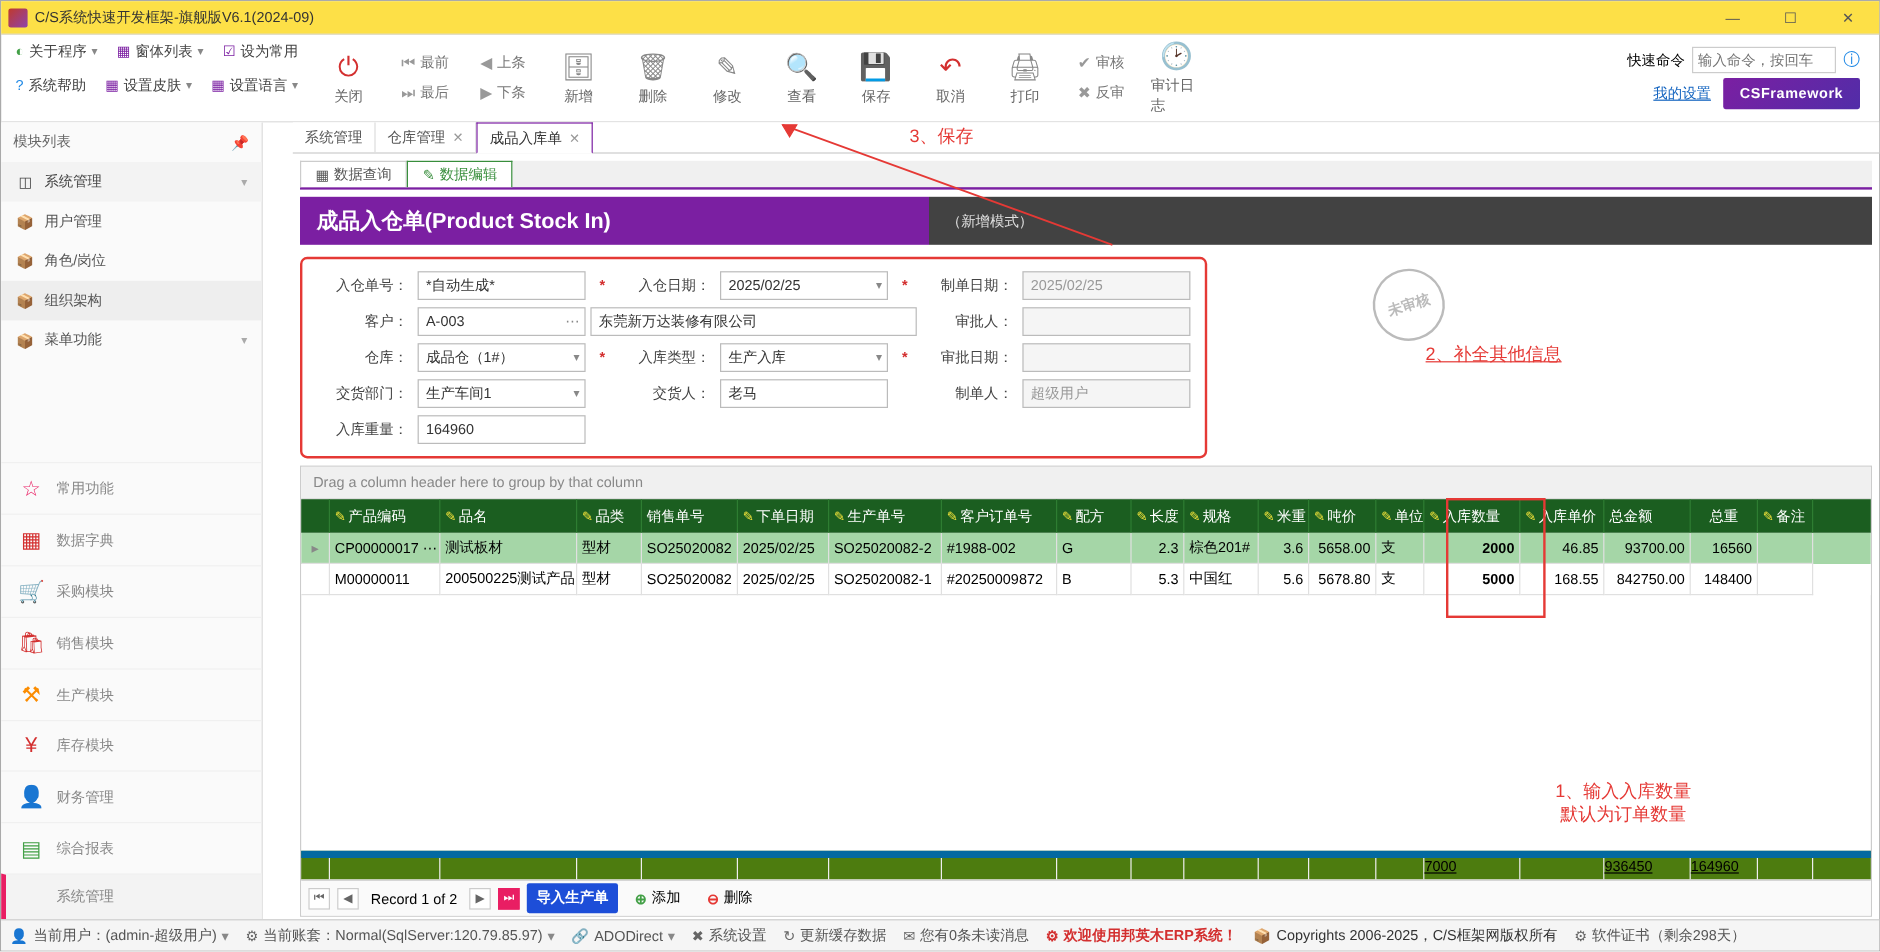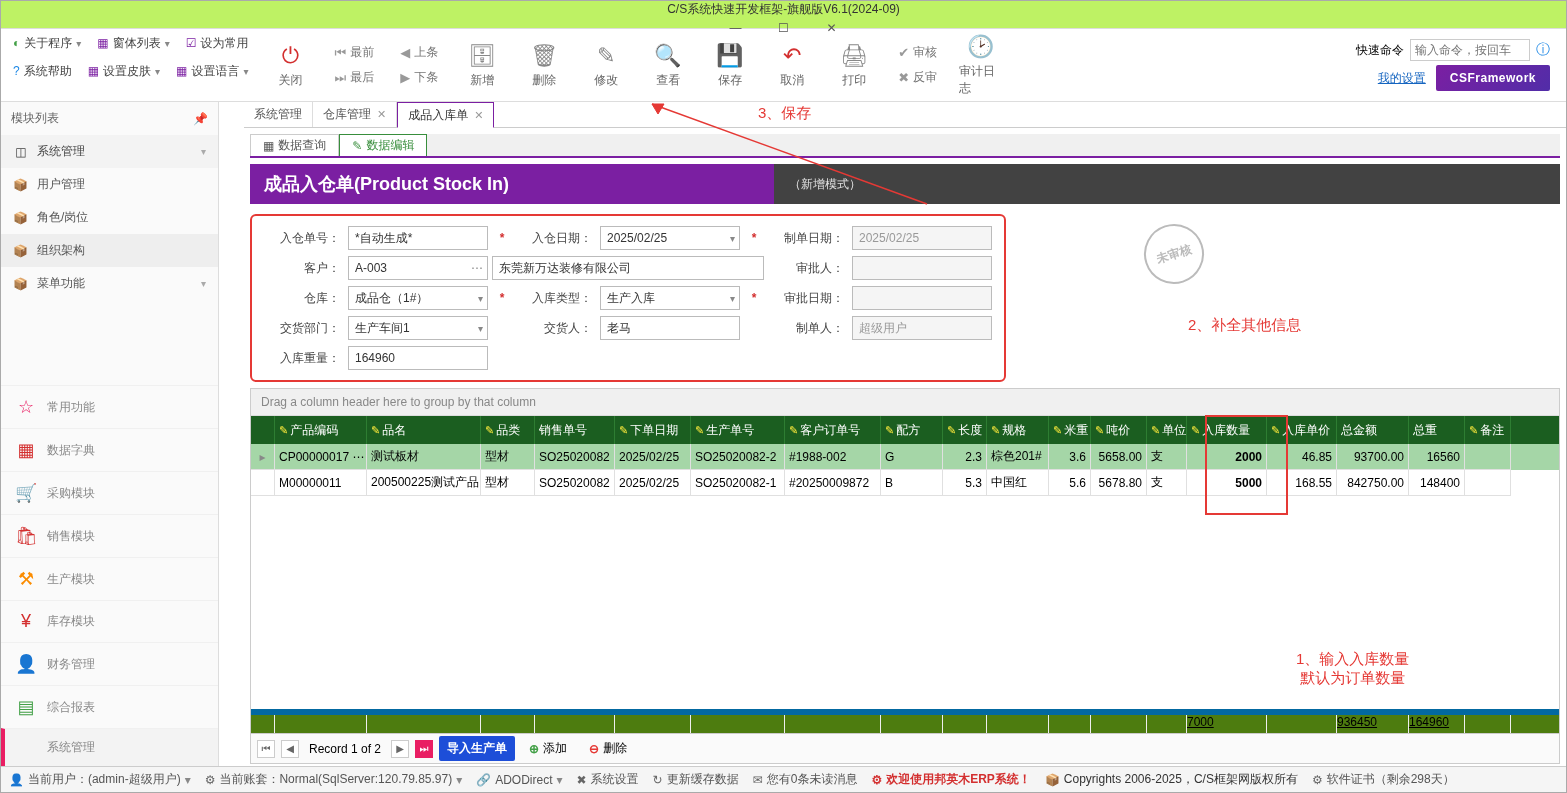--- a/index.html
+++ b/index.html
@@ -1,21 +1,21 @@
 <!DOCTYPE html>
 <html><head>
 <meta charset="utf-8">
 <style>
 * { margin: 0; padding: 0; box-sizing: border-box; font-family: "Microsoft YaHei", Arial, sans-serif; font-size: 12px; }
 body { background: #f5f5f5; overflow: hidden; }
 
 .window { width: 1567px; height: 793px; background: #fff; display: flex; flex-direction: column; border: 1px solid #aaa; }
 
 
-.titlebar { height: 28px; background: #bef264; display: flex; align-items: center; padding: 0 6px; border-bottom: 1px solid #ddd; flex-direction: column; }
+.titlebar { height: 28px; background: #fde047; display: flex; align-items: center; padding: 0 6px; border-bottom: 1px solid #ddd; }
 .titlebar .icon-sm { width: 16px; height: 16px; background: linear-gradient(135deg,#c0392b,#8e44ad); margin-right: 6px; border-radius: 2px; }
 .titlebar .title { flex: 1; color: #333; }
 .winbtns { display: flex; gap: 8px; }
 .winbtn { width: 40px; height: 20px; display: flex; align-items: center; justify-content: center; color: #555; cursor: pointer; }
 .menurow { display: flex; align-items: center; height: 28px; padding: 0 6px; gap: 4px; }
 .menuitem { display: flex; align-items: center; gap: 4px; padding: 2px 6px; color: #444; cursor: pointer; }
 .menuitem .caret { font-size: 10px; color: #888; }
 
 
 .ribbon { display: flex; align-items: stretch; padding: 4px 8px; border-bottom: 1px solid #ddd; height: 72px; }
@@ -120,21 +120,21 @@
 .c-cust { width: 96px; }
 .c-recipe { width: 62px; }
 .c-len { width: 44px; }
 .c-spec { width: 62px; }
 .c-mwt { width: 42px; }
 .c-twt { width: 56px; }
 .c-unit { width: 40px; }
 .c-qty { width: 80px; }
 .c-price { width: 70px; }
 .c-total { width: 72px; }
-.c-gross { width: 56px; }
+.c-gross { width: 56px; justify-content: center; }
 .c-note { width: 46px; }
 
 .grid-nav { height: 30px; border-top: 1px solid #ccc; display: flex; align-items: center; padding: 0 6px; gap: 6px; background: #fafafa; }
 .navbtn { width: 18px; height: 18px; border: 1px solid #ccc; display: flex; align-items: center; justify-content: center; font-size: 10px; color: #666; cursor: pointer; background: #fff; }
 .navbtn.pink { border-color: #e91e63; color: #fff; background: #e91e63; }
 .imp-btn { background: #1d4ed8; color: #fff; padding: 4px 8px; border-radius: 2px; font-weight: bold; cursor: pointer; }
 .act-btn { display: flex; align-items: center; gap: 4px; padding: 4px 8px; cursor: pointer; }
 .act-btn.add .ai { color: #43a047; font-weight: bold; }
 .act-btn.del .ai { color: #e53935; font-weight: bold; }
 
@@ -449,21 +449,21 @@
           <div class="form-row3">
             <span class="flabel">入库重量：</span>
             <div class="finput">
                 <span>164960</span>
               </div>
           </div>
         </div>
         <div class="stamp" style="left:900px; right:auto;">
             <span>未审核</span>
           </div>
-        <div class="outside-annot" style="left:900px; top:106px;">2、补全其他信息</div>
+        <div class="outside-annot" style="left:900px; top:76px;text-decoration:underline;">2、补全其他信息</div>
       </div>
 
       <div class="grid-wrap" style="position:relative;">
         <div class="grid-grouphdr">Drag a column header here to group by that column</div>
         <div class="grid-head" id="grid-head">
             <div class="gh c-idx"></div>
             <div class="gh c-code">
               <span class="edi">✎</span>
               <span>产品编码</span>
             </div>

